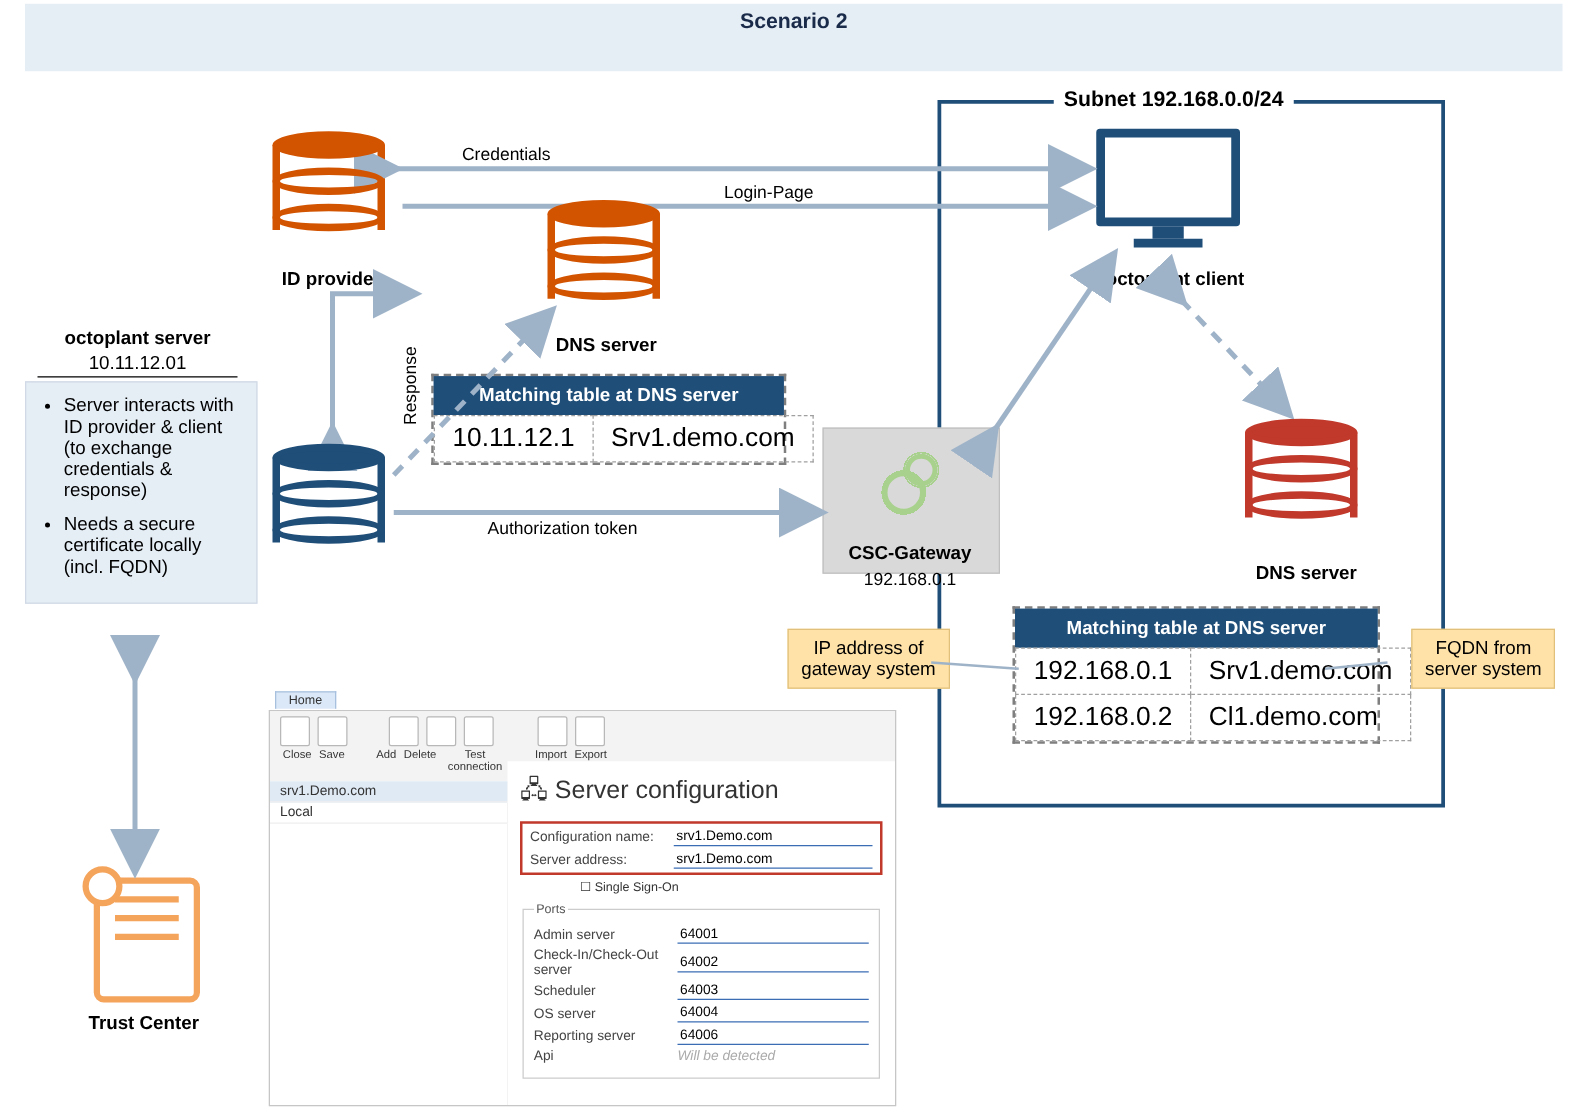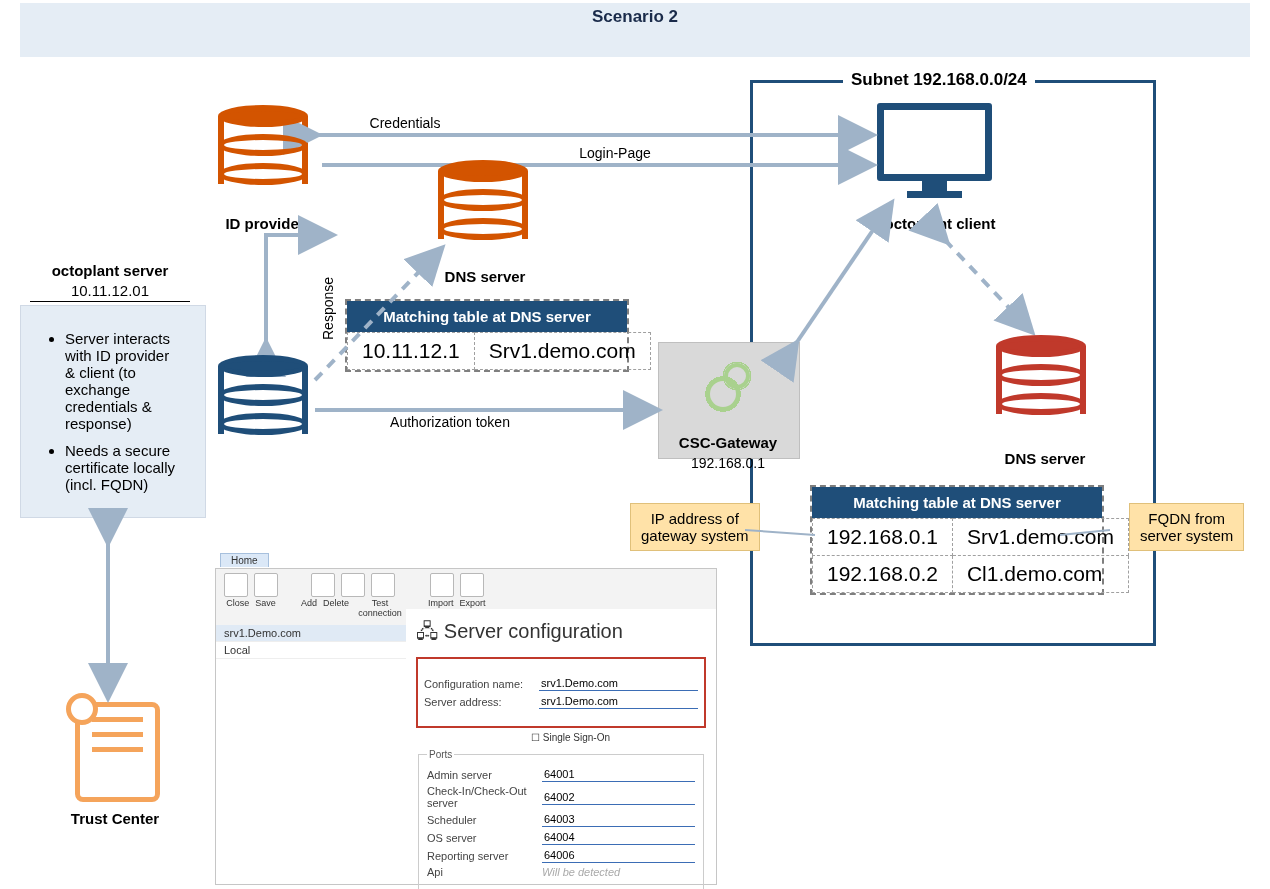--- a/index.html
+++ b/index.html
@@ -48,21 +48,21 @@
   .match-tbl { position:absolute; border:2px dashed #7f7f7f; background:#fff; }
   .match-tbl .hdr { background:#1f4e79; color:#fff; font-weight:700; font-size:15px; padding:6px 10px; text-align:center; border:1px solid #1f4e79; }
   .match-tbl table { width:100%; border-collapse:collapse; }
   .match-tbl td { border:1px dashed #a0a0a0; padding:6px 14px; font-size:21px; }
 
   
   .callout { position:absolute; background:#ffe2a8; border:1px solid #e0c07a; font-size:15px; padding:6px 10px; text-align:center; }
 
   
   .info-box { position:absolute; background:#e5edf5; border:1px solid #d0d9e5; padding:10px 12px; font-size:15px; }
-  .info-box ul { margin:14px; padding-left:18px; }
+  .info-box ul { margin:0; padding-left:18px; }
   .info-box li { margin-bottom:10px; }
 
   
   .scroll { position:absolute; width:75px; height:90px; border:5px solid #f5a45b; border-radius:8px; }
   .scroll .curl { position:absolute; width:22px; height:22px; border:5px solid #f5a45b; border-radius:50%; top:-14px; left:-14px; background:#fff; }
   .scroll .line { height:5px; background:#f5a45b; margin:10px 12px 0 12px; }
 
   
   .mock { position:absolute; border:1px solid #c6c6c6; background:#f6f6f6; box-shadow:0 0 0 1px #fff inset; font-size:11px; color:#333; }
   .mock .tab { position:absolute; left:4px; top:-16px; background:#dbe8f7; border:1px solid #a7c0dd; border-bottom:none; padding:1px 10px; font-size:10px; }
@@ -73,24 +73,24 @@
   .mock .grp .caps { display:flex; gap:6px; justify-content:center; font-size:9px; margin-top:1px;}
   .mock .grp .glbl { font-size:9px; color:#666; border-top:1px solid #ddd; margin-top:19px; padding-top:2px; }
   .mock .tree { position:absolute; left:0; top:56px; width:190px; bottom:0; border-right:1px solid #d0d0d0; background:#fff; }
   .mock .tree .it { padding:2px 8px; font-size:11px; border-bottom:1px solid #eee;}
   .mock .tree .it.sel { background:#e0eaf5; }
   .mock .pane { position:absolute; left:190px; right:0; top:40px; bottom:0; background:#fff; padding:8px 10px; }
   .mock .pane h3 { margin:0 0 6px 0; font-weight:400; font-size:20px; color:#333;}
   .mock .row { display:flex; align-items:center; font-size:11px; margin:3px 0; }
   .mock .row label { width:115px; color:#444; }
   .mock .row input { flex:1; border:none; border-bottom:1px solid #3b6db5; font-size:11px; padding:1px 2px; }
-  .mock .redbox { border:2px solid #c0392b; padding:14px 6px; margin-bottom:4px; }
+  .mock .redbox { border:2px solid #c0392b; padding:0 6px; margin-bottom:4px; }
   .mock .spin { width:60px; border:1px solid #bbb; font-size:11px; padding:0 2px; }
   .mock .api { color:#aaa; font-style:italic; }
-  .mock .chk { font-size:10px; margin-left:115px; }
+  .mock .chk { font-size:10px; margin-left:48px; }
   .mock fieldset { border:1px solid #ccc; margin-top:6px; padding:4px 8px 8px 8px; }
   .mock legend { font-size:10px; color:#555; }
 
   
   .gears { position:absolute; left:47px; top:20px; }
   .gear { width:26px; height:26px; border:4px solid #a9d18e; border-radius:50%; position:absolute; }
   .gear::before { content:""; position:absolute; inset:-8px; background:
      radial-gradient(circle at center,transparent 55%, #a9d18e 55% 60%, transparent 60%); }
 
   

